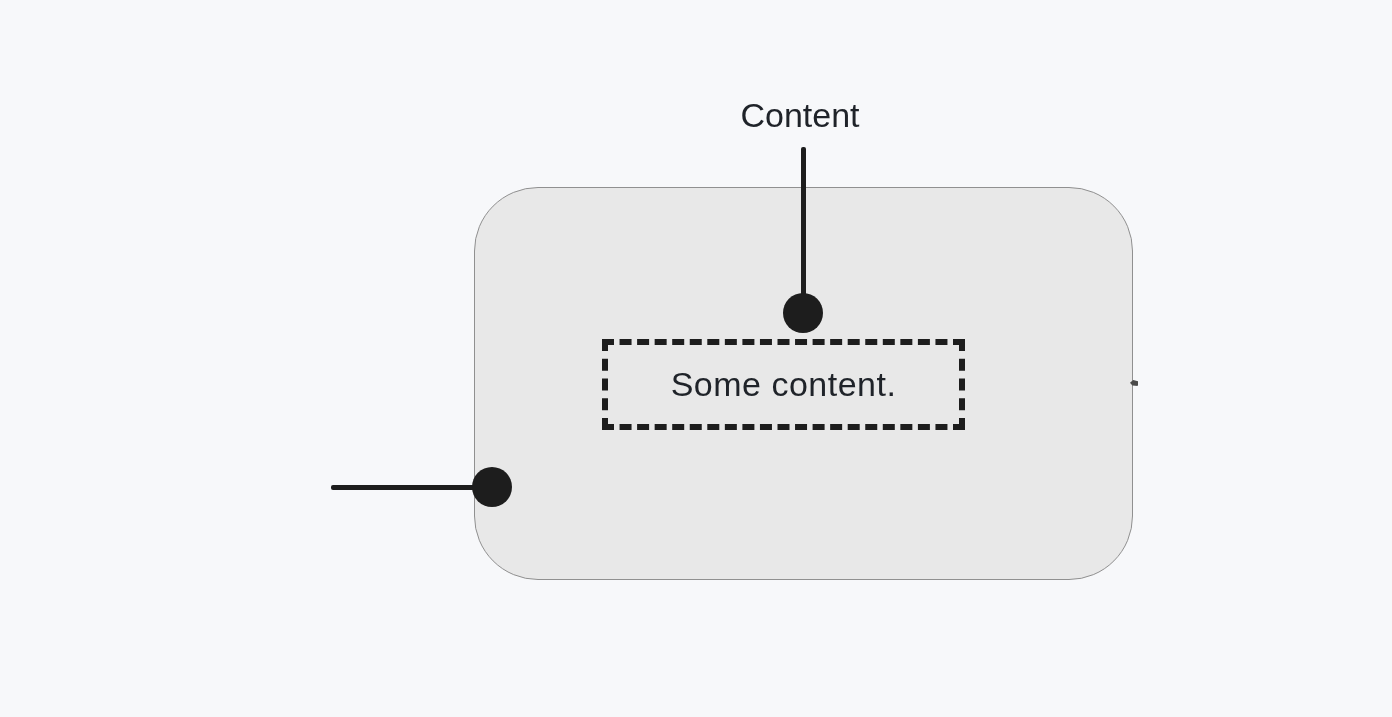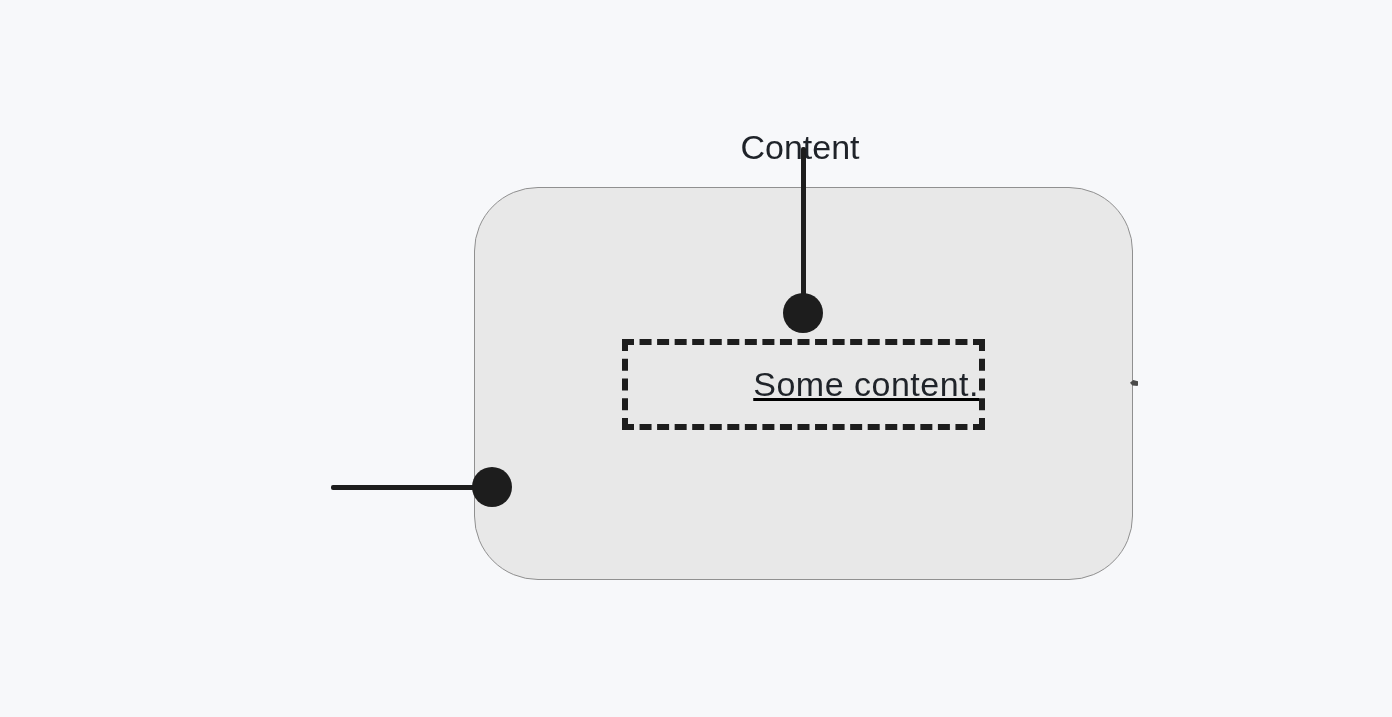--- a/index.html
+++ b/index.html
@@ -24,50 +24,48 @@
     width: 659px;
     height: 393px;
     background: #e8e8e8;
     border: 1px solid #909090;
     border-radius: 64px;
     box-sizing: border-box;
   }
   
   .content-box {
     position: absolute;
-    left: 622px;
+    left: 602px;
     top: 339px;
     width: 363px;
     height: 91px;
     border: 6px dashed #1d1d1d;
     box-sizing: border-box;
     display: flex;
     align-items: center;
-    justify-content: flex-end;
-    text-decoration: underline;
+    justify-content: center;
   }
   .content-box span {
     font-size: 34px;
     color: #1f2329;
     letter-spacing: 0.5px;
     white-space: nowrap;
   }
   
   .label {
     position: absolute;
     font-size: 34px;
     color: #1f2329;
     white-space: nowrap;
   }
   .content-label {
     left: 700px;
     top: 96px;
     width: 200px;
     text-align: center;
-    margin-top: 32px;
   }
   .container-label {
     left: 146px;
     top: 469px;
   }
   
   .connector {
     position: absolute;
     background: #1d1d1d;
   }

